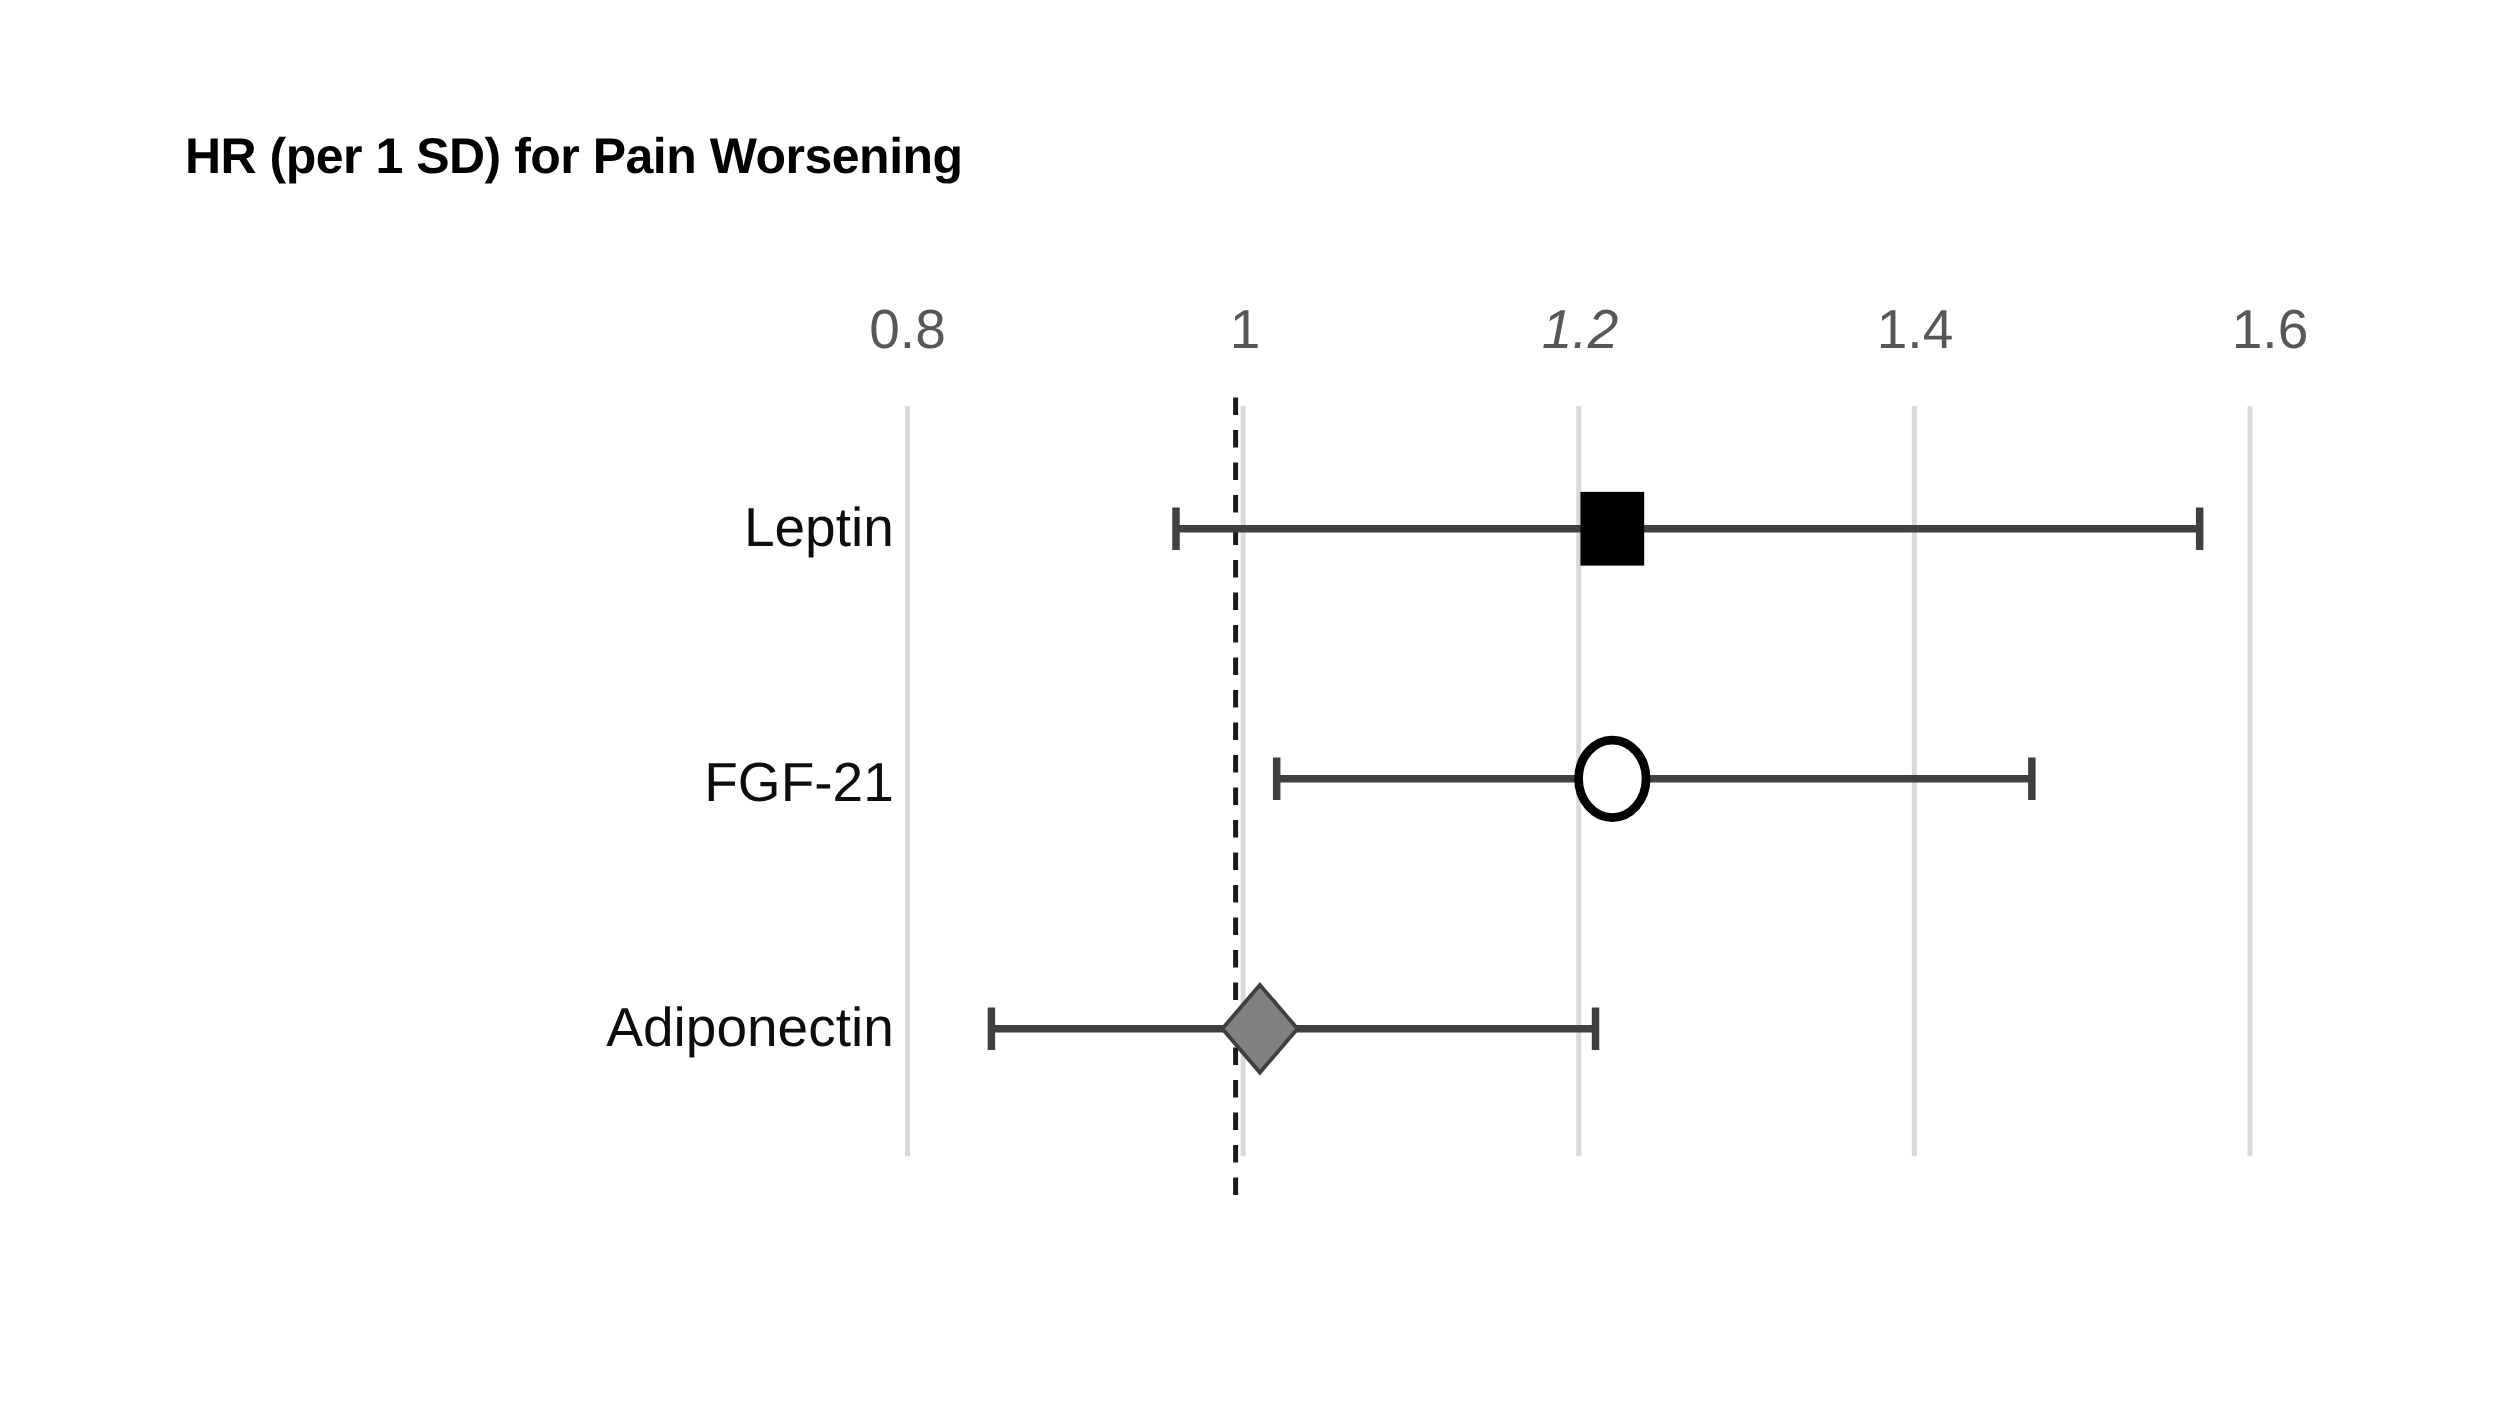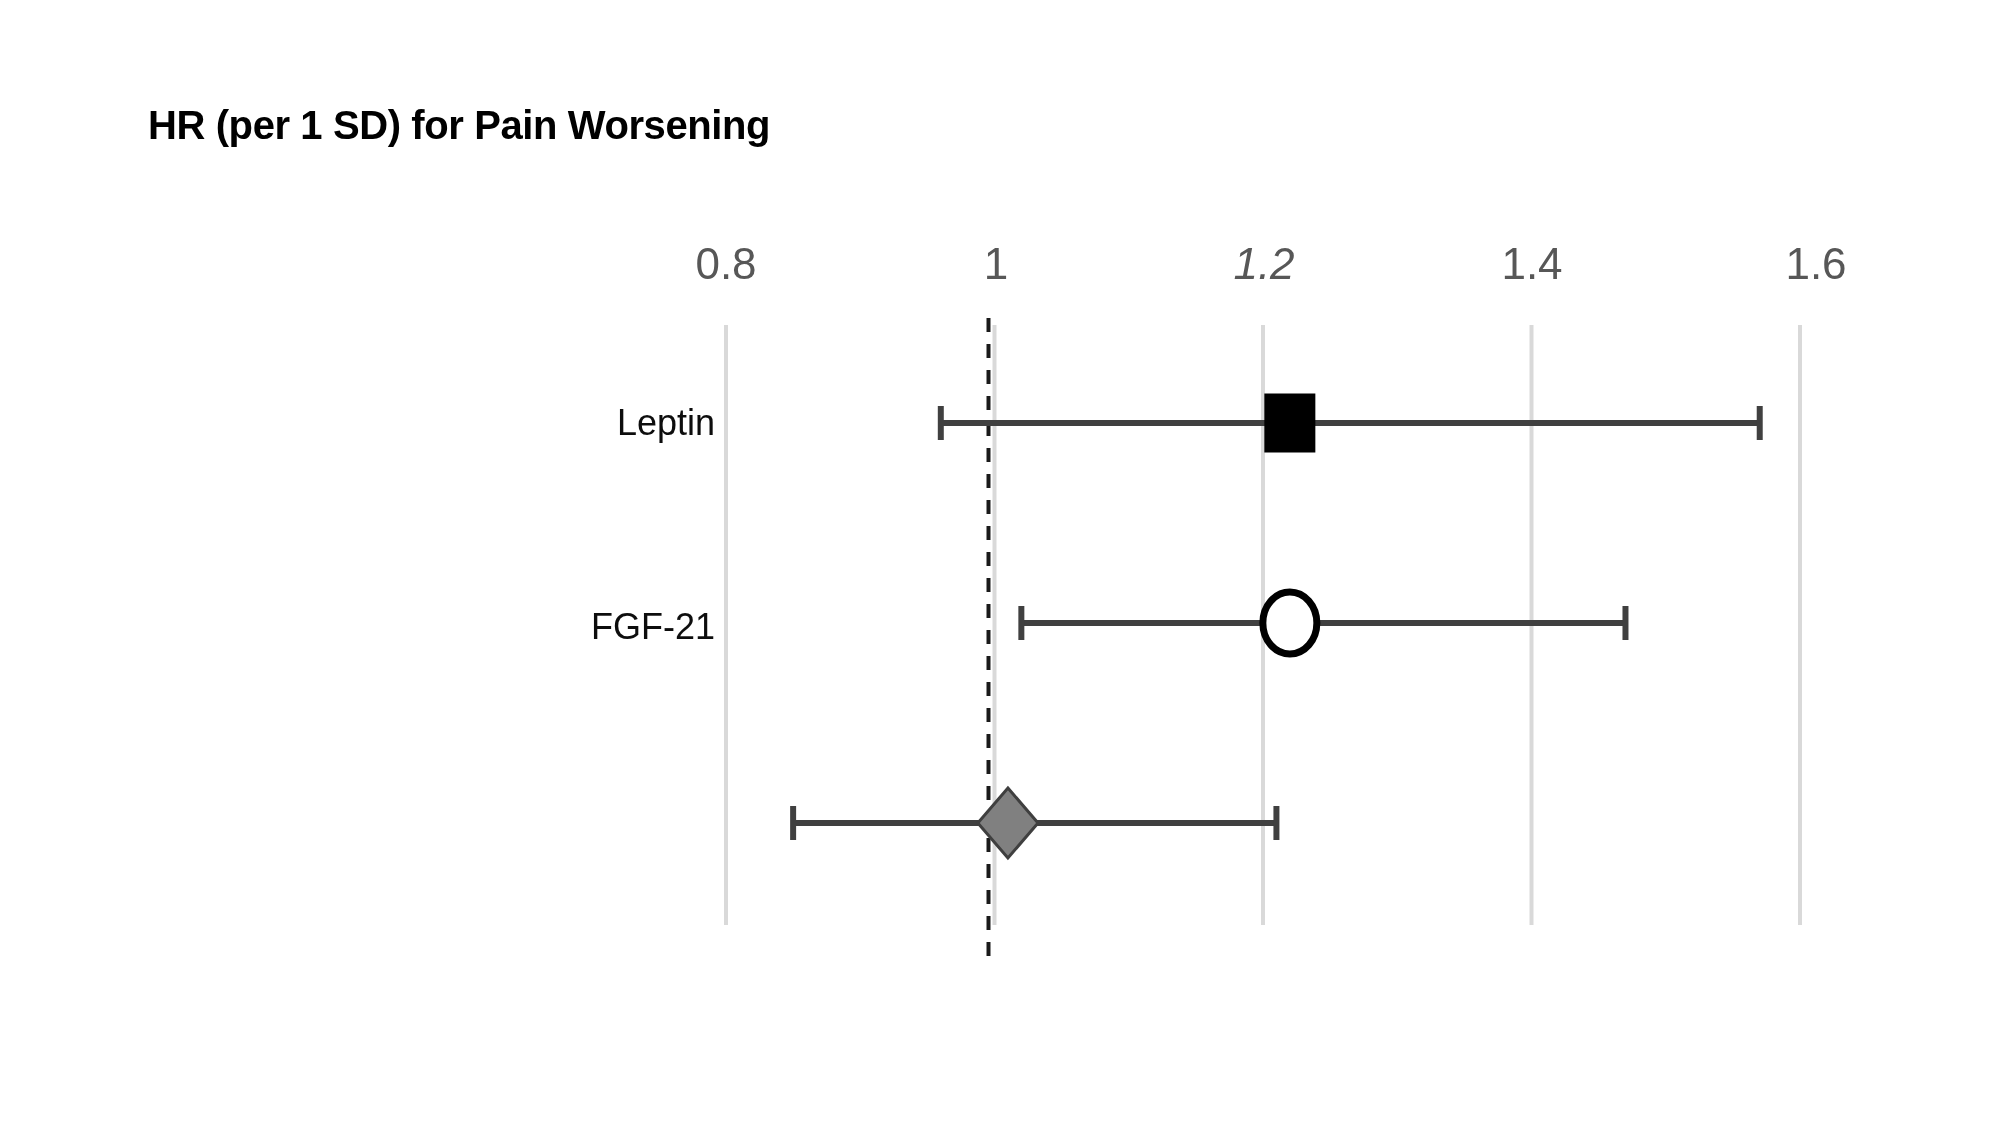--- a/index.html
+++ b/index.html
@@ -39,21 +39,21 @@
     font-size: 44px;
     color: #575757;
     font-family: "Liberation Sans", sans-serif;
     white-space: nowrap;
     margin-top: 36px;
   }
   .row-label {
     position: absolute;
     right: 1285px;
     transform: translateY(-50%);
-    font-size: 36px;
+    font-size: 44px;
     color: #0d0d0d;
     font-family: "Liberation Sans", sans-serif;
     white-space: nowrap;
     text-align: right;
   }
   .plot-svg {
     position: absolute;
     left: 0;
     top: 0;
   }
@@ -66,20 +66,21 @@
   <div class="chart-title">HR (per 1 SD) for Pain Worsening</div>
 
   <div class="tick-label" style="left:726px;">0.8</div>
   <div class="tick-label" style="left:996px;">1</div>
   <div class="tick-label" style="left:1264px;font-style:italic;">1.2</div>
   <div class="tick-label" style="left:1532px;">1.4</div>
   <div class="tick-label" style="left:1816px;">1.6</div>
 
   <div class="row-label" style="top:423px;">Leptin</div>
   <div class="row-label" style="top:627px;">FGF-21</div>
+  <div class="row-label" style="top:823px;">Adiponectin</div>
 
   <svg class="plot-svg" width="2000" height="1125">
     <g id="gridlines">
         <line x1="726" x2="726" y1="325" y2="925" stroke="#d9d9d9" stroke-width="4"></line>
         <line x1="994.5" x2="994.5" y1="325" y2="925" stroke="#d9d9d9" stroke-width="4"></line>
         <line x1="1263" x2="1263" y1="325" y2="925" stroke="#d9d9d9" stroke-width="4"></line>
         <line x1="1531.4999999999998" x2="1531.4999999999998" y1="325" y2="925" stroke="#d9d9d9" stroke-width="4"></line>
         <line x1="1800" x2="1800" y1="325" y2="925" stroke="#d9d9d9" stroke-width="4"></line>
       </g>
     <g id="refline">

